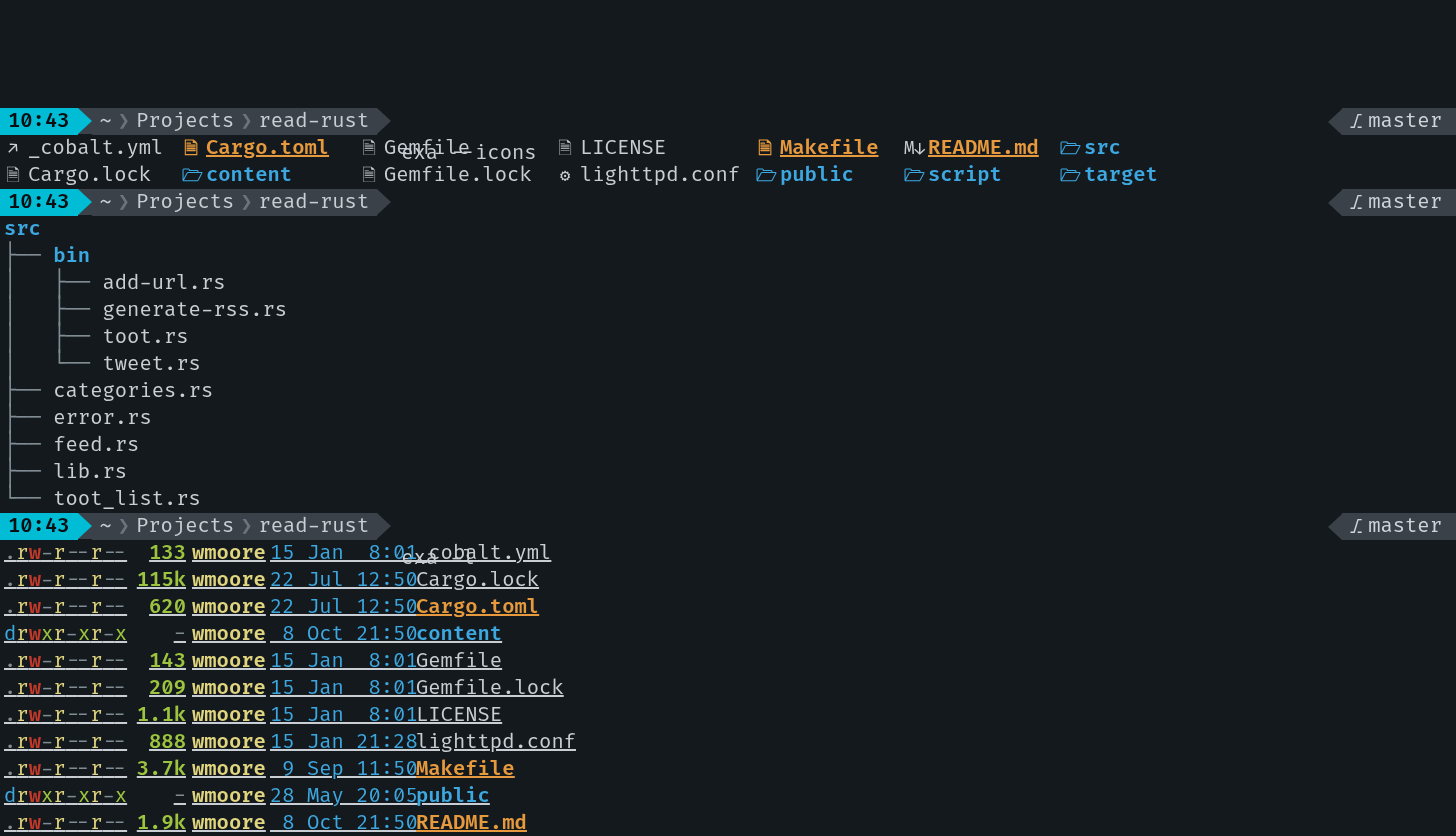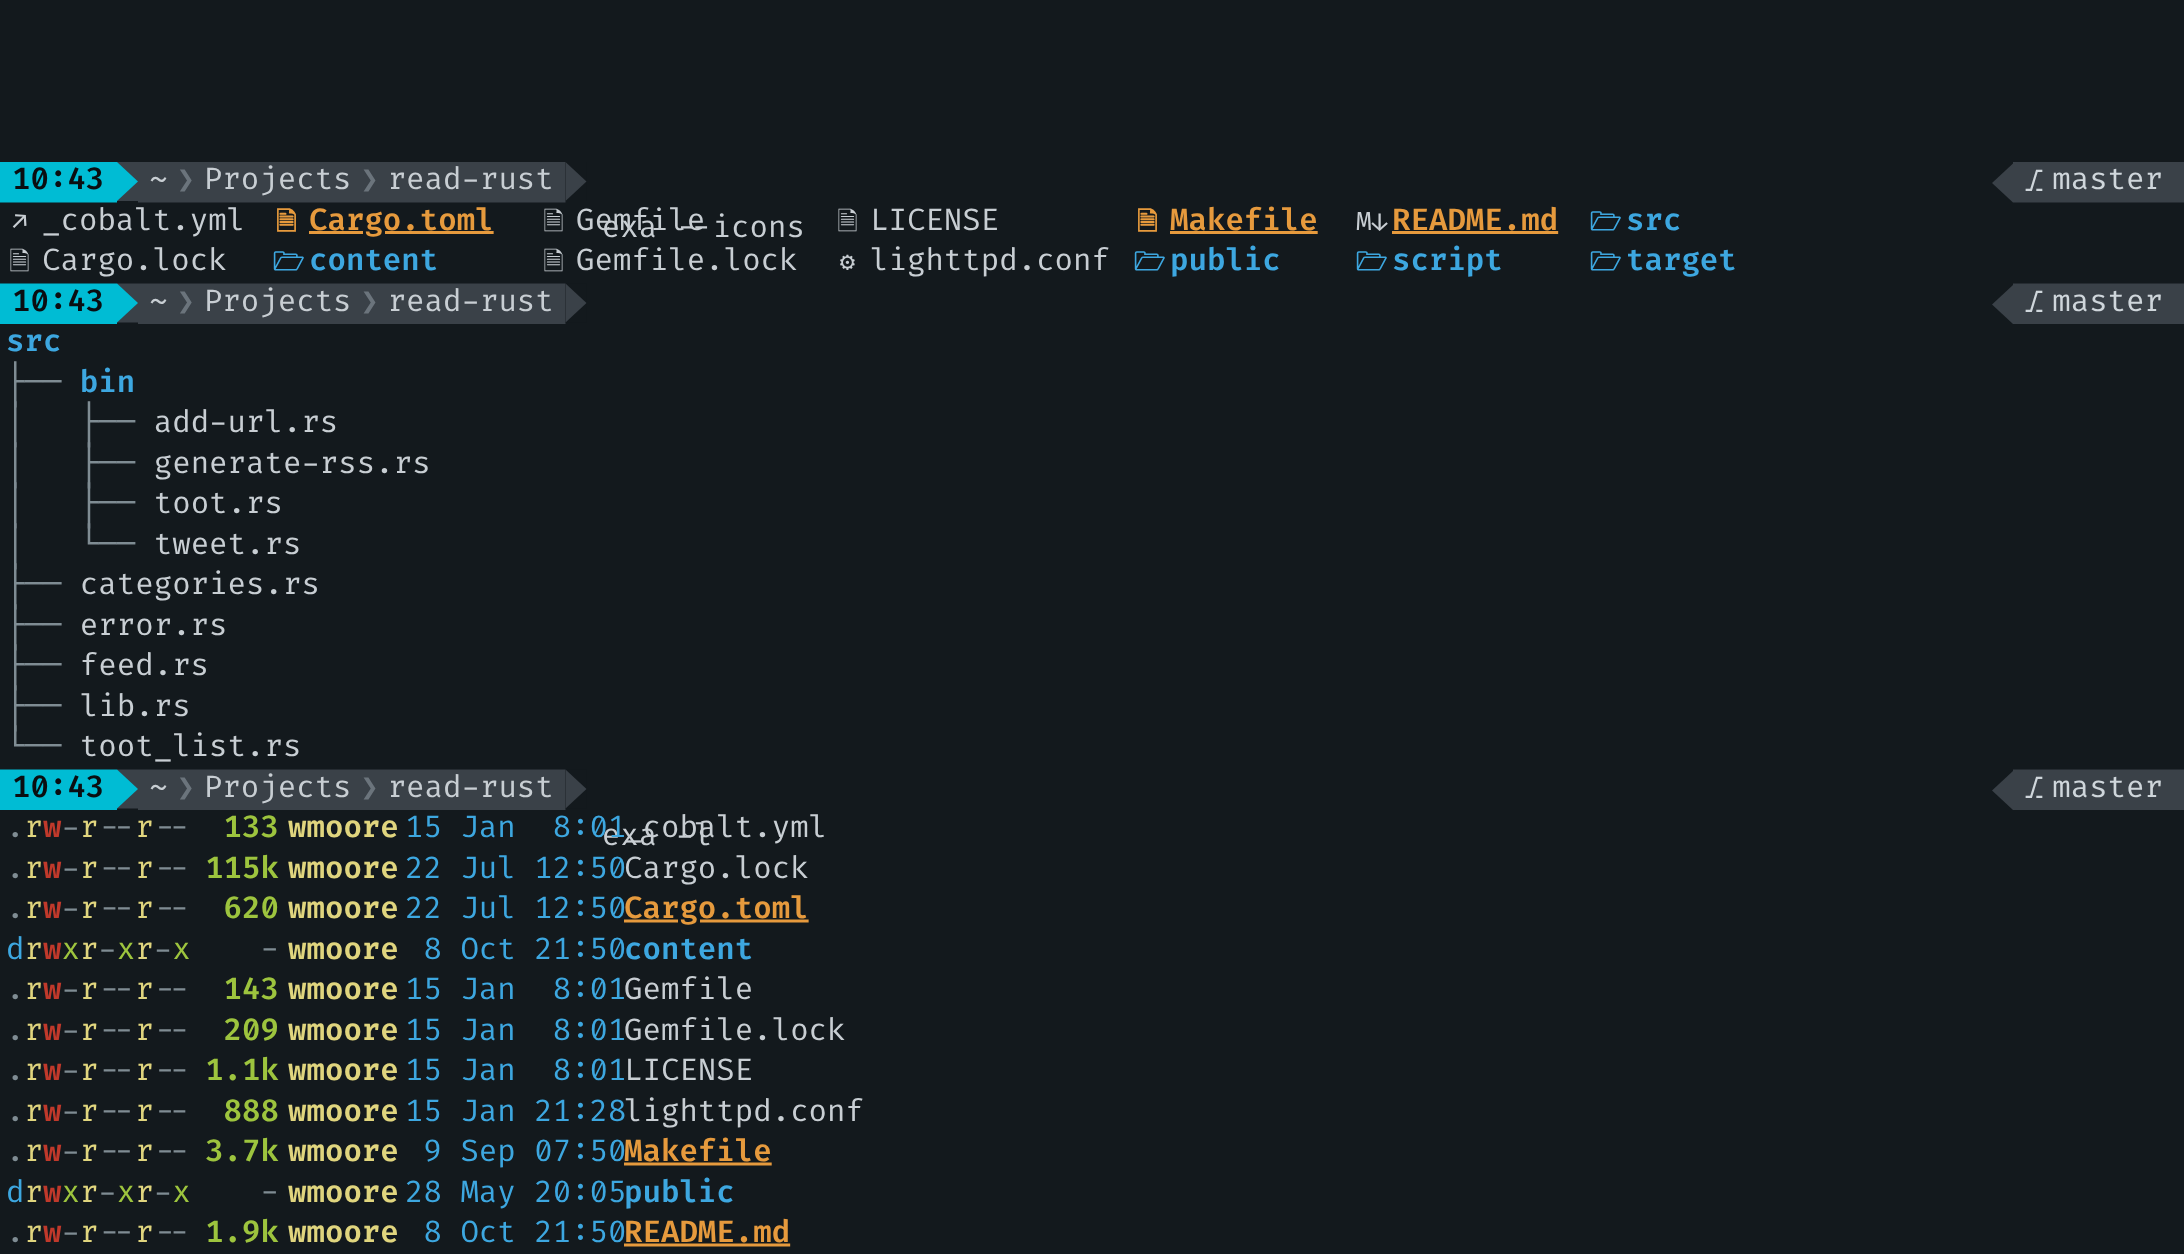--- a/index.html
+++ b/index.html
@@ -56,21 +56,21 @@
   .fg-orange-u { color: var(--orange); text-decoration: underline; font-weight: 600; }
   .fg-blue { color: var(--blue); font-weight: 600; }
 
   
   .tree-line { padding-left: 4px; height:27px;}
   .tree-glyph { color: var(--dim); }
   .tree-name-dir { color: var(--blue); font-weight:600;}
   .tree-name-file { color: var(--fg); }
 
   
-  .lrow { display: grid; grid-template-columns: 128px 60px 78px 146px auto; padding-left: 4px; height:27px; align-items: center;}
+  .lrow { display: grid; grid-template-columns: 128px 60px 78px 146px auto; padding-left: 4px; height:27px; align-items: center; text-decoration: underline;}
   .perm .d{color:var(--blue);}
   .perm .r{color:var(--yellow);}
   .perm .w{color:var(--red); font-weight:600;}
   .perm .x{color:var(--green);}
   .perm .dash{color:var(--dim);}
   .perm .dot{color:var(--dim);}
   .size { text-align: right; padding-right: 6px; color: var(--green); font-weight:600;}
   .size .dash { color: var(--dim); font-weight:normal;}
   .user { color: var(--yellow); font-weight:600;}
   .date { color: var(--blue);}
@@ -148,21 +148,21 @@
     </div><div class="lrow">
       <span class="perm"><span class="dot">.</span><span class="r">r</span><span class="w">w</span><span class="dash">-</span><span class="r">r</span><span class="dash">-</span><span class="dash">-</span><span class="r">r</span><span class="dash">-</span><span class="dash">-</span></span>
       <span class="size">888</span>
       <span class="user">wmoore</span>
       <span class="date">15 Jan 21:28</span>
       <span class="fname-fg">lighttpd.conf</span>
     </div><div class="lrow">
       <span class="perm"><span class="dot">.</span><span class="r">r</span><span class="w">w</span><span class="dash">-</span><span class="r">r</span><span class="dash">-</span><span class="dash">-</span><span class="r">r</span><span class="dash">-</span><span class="dash">-</span></span>
       <span class="size">3.7k</span>
       <span class="user">wmoore</span>
-      <span class="date"> 9 Sep 07:50</span>
+      <span class="date"> 9 Sep 11:50</span>
       <span class="fname-ou">Makefile</span>
     </div><div class="lrow">
       <span class="perm"><span class="d">d</span><span class="r">r</span><span class="w">w</span><span class="x">x</span><span class="r">r</span><span class="dash">-</span><span class="x">x</span><span class="r">r</span><span class="dash">-</span><span class="x">x</span></span>
       <span class="size"><span class="dash">-</span></span>
       <span class="user">wmoore</span>
       <span class="date">28 May 20:05</span>
       <span class="fname-blue">public</span>
     </div><div class="lrow">
       <span class="perm"><span class="dot">.</span><span class="r">r</span><span class="w">w</span><span class="dash">-</span><span class="r">r</span><span class="dash">-</span><span class="dash">-</span><span class="r">r</span><span class="dash">-</span><span class="dash">-</span></span>
       <span class="size">1.9k</span>

